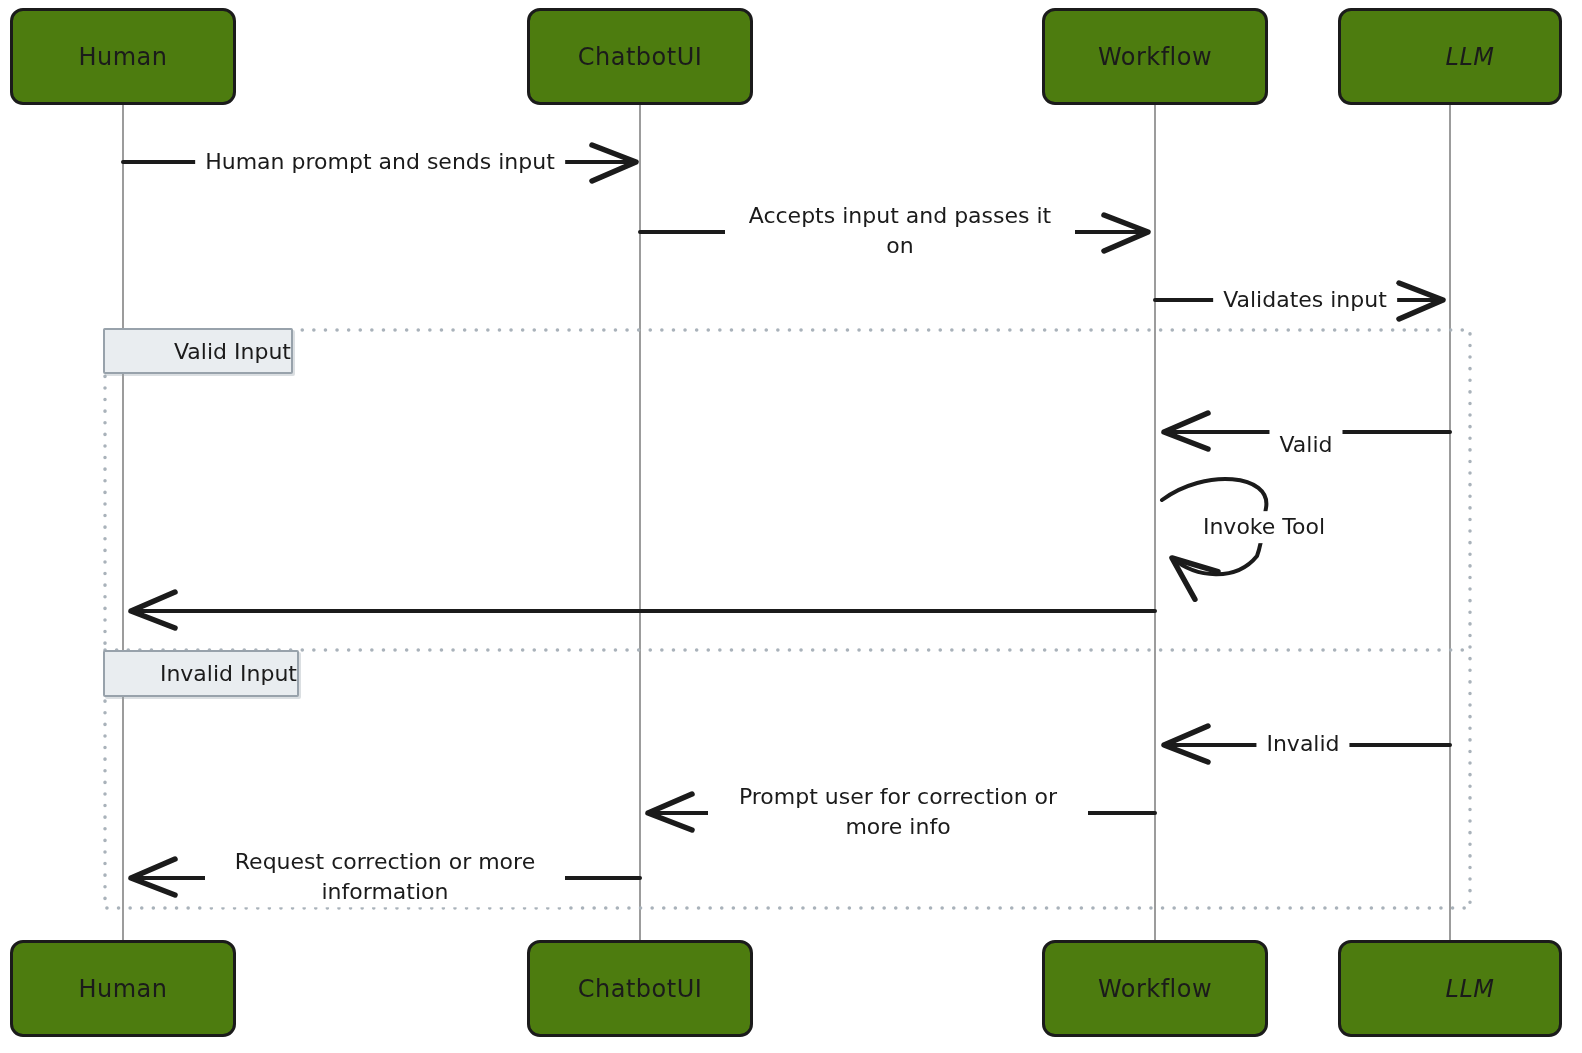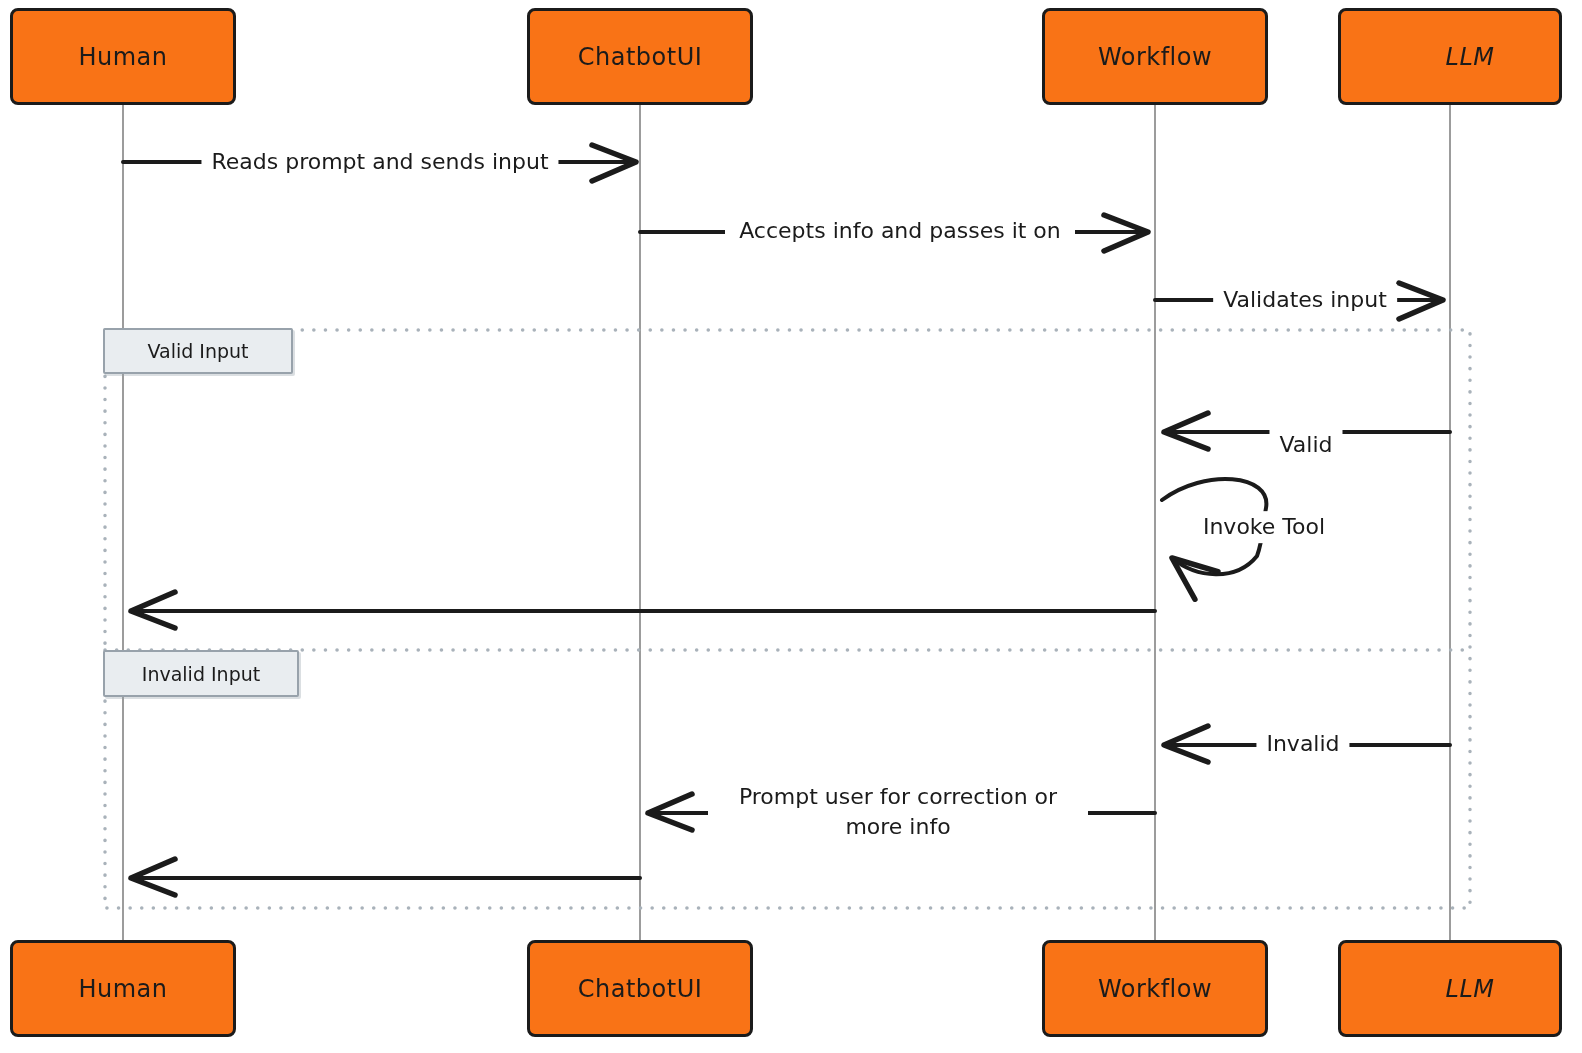--- a/index.html
+++ b/index.html
@@ -11,23 +11,23 @@
     font-family: "DejaVu Sans", sans-serif;
     color: #1b1b1b;
     overflow: hidden;
   }
   .layer { position: absolute; left: 0; top: 0; }
 
   
   .actor-box {
     position: absolute;
     box-sizing: border-box;
-    background: #f97316;
+    background: #4d7c0f;
     border: 3.5px solid #1b1b1b;
-    border-radius: 8px;
+    border-radius: 13px;
     display: flex;
     align-items: center;
     justify-content: center;
     font-size: 24px;
     letter-spacing: 0.5px;
   }
   .actor-box.llm span { font-style: italic; margin-left: 40px; }
 
   
   .msg {
@@ -44,22 +44,22 @@
   
   .alt-label {
     position: absolute;
     box-sizing: border-box;
     background: #e9edf0;
     border: 2.5px solid #98a2ab;
     border-radius: 2px;
     box-shadow: 2px 2px 0 rgba(152,162,171,0.35);
     display: flex;
     align-items: center;
-    justify-content: center;
-    font-size: 19px;
+    justify-content: flex-end;
+    font-size: 22px;
   }
 </style>
 </head>
 <body>
 
 <div class="canvas">
 
   <svg class="layer" width="1582" height="1053" viewBox="0 0 1582 1053">
     <defs>
       <marker id="ah" viewBox="-52 -26 60 52" markerWidth="60" markerHeight="52" refX="0" refY="0" orient="auto" markerUnits="userSpaceOnUse">
@@ -112,21 +112,22 @@
     <span>LLM</span>
   </div>
 
   <div class="alt-label" style="left:103px; top:328px; width:190px; height:46px;">
     <span>Valid Input</span>
   </div>
   <div class="alt-label" style="left:103px; top:650px; width:196px; height:47px;">
     <span>Invalid Input</span>
   </div>
 
-  <div class="msg nowrap" style="left:380px; top:162px;">Reads prompt and sends input</div>
-  <div class="msg" style="left:900px; top:231px; width:330px;">Accepts info and passes it on</div>
+  <div class="msg nowrap" style="left:380px; top:162px;">Human prompt and sends input</div>
+  <div class="msg" style="left:900px; top:231px; width:330px;">Accepts input and passes it on</div>
   <div class="msg nowrap" style="left:1305px; top:300px;">Validates input</div>
   <div class="msg nowrap" style="left:1306px; top:445px;">Valid</div>
   <div class="msg nowrap" style="left:1264px; top:527px;">Invoke Tool</div>
   <div class="msg nowrap" style="left:1303px; top:744px;">Invalid</div>
   <div class="msg" style="left:898px; top:812px; width:360px;">Prompt user for correction or more info</div>
+  <div class="msg" style="left:385px; top:877px; width:340px;">Request correction or more information</div>
 
 </div>
 
 </body></html>

